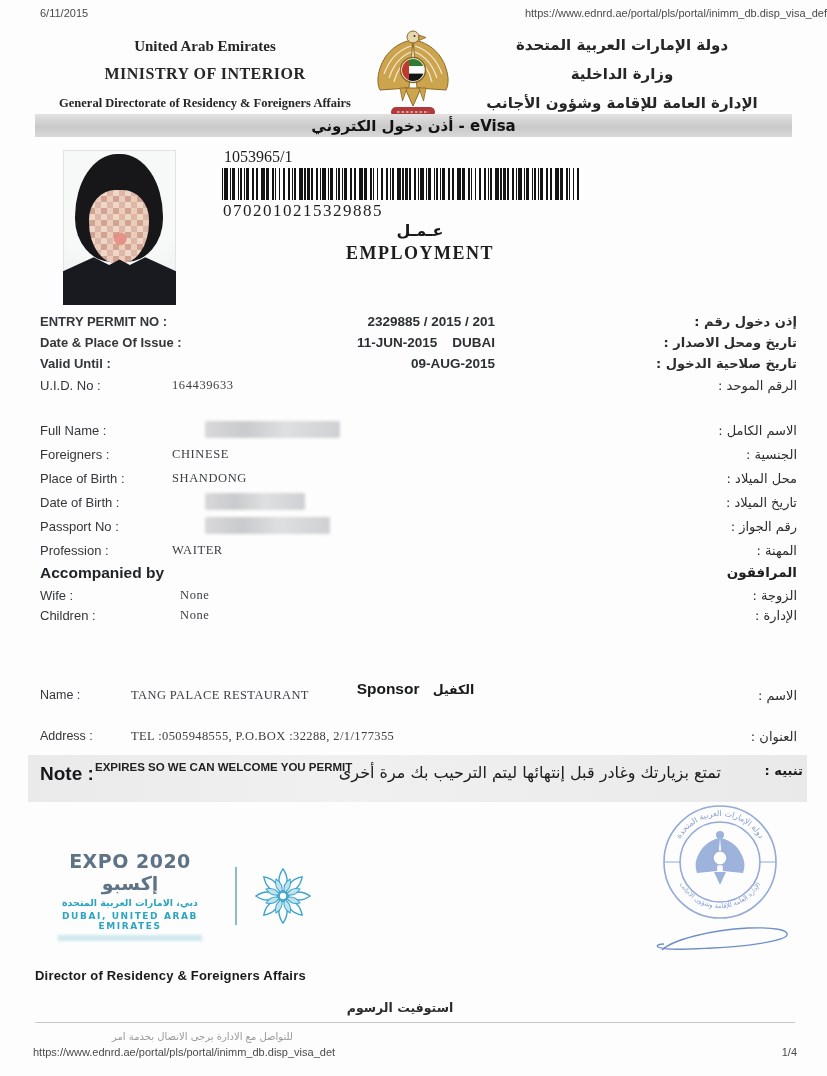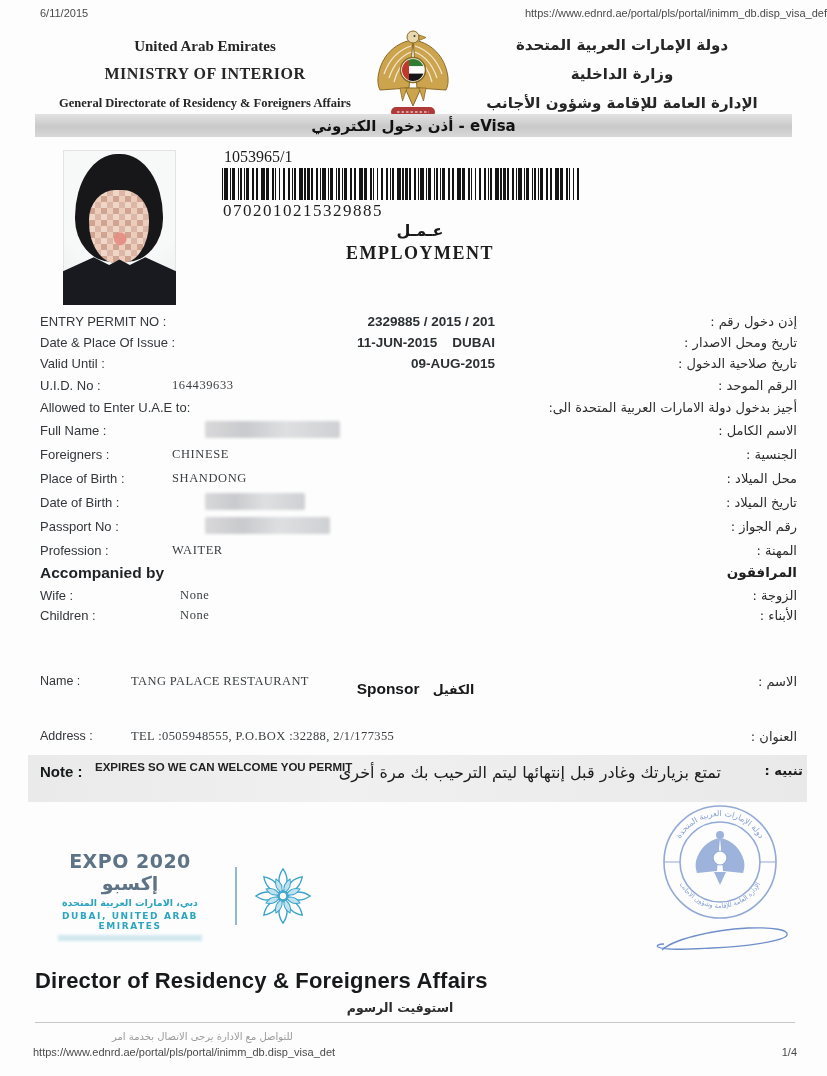--- a/index.html
+++ b/index.html
@@ -48,60 +48,60 @@
   
   .bc-num1 { position:absolute; left:224px; top:148px; font-family:"Liberation Serif", serif; font-size:16px; color:#1d1d1d; }
   .barcode { position:absolute; left:222px; top:168px; }
   .bc-num2 { position:absolute; left:223px; top:201px; font-family:"Liberation Serif", serif; font-size:17px; letter-spacing:1.5px; color:#1d1d1d; }
   .vtype-ar { position:absolute; left:310px; top:221px; width:220px; text-align:center; font-weight:bold; font-size:16px; color:#1a1a1a; }
   .vtype-en { position:absolute; left:280px; top:243px; width:280px; text-align:center; font-family:"Liberation Serif", serif; font-weight:bold; font-size:18px; letter-spacing:1.5px; color:#1d1d1d; }
 
   
   .row { position:absolute; left:0; right:0; height:20px; }
   .lbl { position:absolute; left:40px; font-size:13px; color:#33363a; }
-  .b { font-weight:normal; }
+  .b { font-weight:bold; }
   .valb { position:absolute; left:283px; width:212px; text-align:right; font-weight:bold; font-size:13.5px; color:#2c3033; white-space:pre; }
   .vals { position:absolute; left:172px; font-family:"Liberation Serif", serif; font-size:12.5px; letter-spacing:.6px; color:#3c4043; }
   .arl { position:absolute; right:30px; font-size:13px; color:#2c2c2c; }
   .redact { position:absolute; top:-2px; height:17px; border-radius:2px;
             background:linear-gradient(90deg,#d8d8da,#c9cacd 30%,#dedfe1 60%,#cfd0d3); filter:blur(1.5px); }
   .sec-head-en { position:absolute; left:40px; font-weight:bold; font-size:15.5px; color:#1f2326; }
   .sec-head-ar { position:absolute; right:30px; font-weight:bold; font-size:13.5px; color:#1f1f1f; }
 
   
   .sponsor-head { position:absolute; left:0; right:0; top:680px; text-align:center; }
   .sponsor-head .en { font-weight:bold; font-size:15.5px; color:#16181a; }
   .sponsor-head .arx { font-weight:bold; font-size:12.5px; color:#1a1a1a; margin-right:-4px; }
   .slbl { position:absolute; left:40px; font-size:12.5px; color:#33363a; }
   .sval { position:absolute; left:131px; font-family:"Liberation Serif", serif; font-size:12.5px; letter-spacing:.4px; color:#3c4043; }
 
   
   .noteband { position:absolute; left:28px; right:20px; top:755px; height:47px;
               background:linear-gradient(90deg,#eaeaea,#f0f0f0 40%,#e9e9e9); }
-  .note-lbl { position:absolute; left:12px; top:8px; font-weight:bold; font-size:15px; color:#16181a; }
+  .note-lbl { position:absolute; left:12px; top:8px; font-weight:bold; font-size:19px; color:#16181a; }
   .note-en { position:absolute; left:67px; top:6px; width:360px; font-weight:bold; font-size:11.5px; line-height:13.5px; color:#222; }
   .note-ar { position:absolute; right:86px; top:8px; font-weight:normal; font-size:16px; color:#1c1c1c; }
   .note-arlbl { position:absolute; right:4px; top:8px; font-weight:bold; font-size:13px; color:#1c1c1c; }
 
   
   .expo { position:absolute; left:40px; top:850px; display:flex; align-items:center; gap:15px; }
   .expo-txt { width:180px; text-align:center; font-family:"DejaVu Sans", sans-serif; }
   .expo-l1 { font-size:19px; font-weight:bold; color:#5e7486; letter-spacing:.5px; }
   .expo-l2 { font-size:9.5px; font-weight:bold; color:#2ba5c0; margin-top:3px; }
   .expo-l3 { font-size:9px; color:#2ba5c0; letter-spacing:1.6px; margin-top:3px; font-weight:bold; }
   .expo-l4 { height:6px; margin:4px 18px 0; background:#bfe0ea; filter:blur(1.5px); opacity:.75; }
   .expo-div { width:2px; height:58px; background:#8fb9cd; }
 
   
   .stamp { position:absolute; left:658px; top:800px; opacity:.92; }
   .sig { position:absolute; left:648px; top:920px; }
 
   
   .dir-ar { position:absolute; right:36px; top:956px; font-weight:bold; font-size:14.5px; color:#222; }
-  .dir-en { position:absolute; left:35px; top:968px; font-weight:bold; font-size:22px; color:#17191b; letter-spacing:.2px; }
+  .dir-en { position:absolute; left:35px; top:968px; font-weight:bold; font-size:13px; color:#17191b; letter-spacing:.2px; }
   .fees-ar { position:absolute; left:290px; top:1000px; width:220px; text-align:center; font-weight:bold; font-size:12.5px; color:#2c2c2c; }
   .rule { position:absolute; left:35px; right:32px; top:1022px; border-top:1.5px solid #c7c7c7; }
   .contact-ar { position:absolute; left:112px; top:1031px; font-size:10px; color:#9a9a9a; }
 </style>
 </head>
 <body>
 
 <div class="page">
 
   <div class="print-date">6/11/2015</div>
@@ -273,24 +273,20 @@
   <div class="row" style="top:356px">
     <span class="lbl b">Valid Until :</span>
     <span class="valb">09-AUG-2015</span>
     <span class="arl ar b">تاريخ صلاحية الدخول :</span>
   </div>
   <div class="row" style="top:378px">
     <span class="lbl">U.I.D. No :</span>
     <span class="vals">164439633</span>
     <span class="arl ar">الرقم الموحد :</span>
   </div>
-  <div class="row" style="top:400px">
-    <span class="lbl">Allowed to Enter U.A.E to:</span>
-    <span class="arl ar">أجيز بدخول دولة الامارات العربية المتحدة الى:</span>
-  </div>
   <div class="row" style="top:423px">
     <span class="lbl">Full Name :</span>
     <span class="redact" style="left:205px;width:135px"></span>
     <span class="arl ar">الاسم الكامل :</span>
   </div>
   <div class="row" style="top:447px">
     <span class="lbl">Foreigners :</span>
     <span class="vals">CHINESE</span>
     <span class="arl ar">الجنسية :</span>
   </div>
@@ -320,28 +316,28 @@
     <span class="sec-head-ar ar">المرافقون</span>
   </div>
   <div class="row" style="top:588px">
     <span class="lbl">Wife :</span>
     <span class="vals" style="left:180px">None</span>
     <span class="arl ar">الزوجة :</span>
   </div>
   <div class="row" style="top:608px">
     <span class="lbl">Children :</span>
     <span class="vals" style="left:180px">None</span>
-    <span class="arl ar">الأبناء :</span>
+    <span class="arl ar">الإدارة :</span>
   </div>
 
   <div class="sponsor-head">
     <span class="en">Sponsor</span>&nbsp;&nbsp;
     <span class="arx ar">الكفيل</span>
   </div>
-  <div class="row" style="top:674px">
+  <div class="row" style="top:688px">
     <span class="slbl">Name :</span>
     <span class="sval">TANG PALACE RESTAURANT</span>
     <span class="arl ar">الاسم :</span>
   </div>
   <div class="row" style="top:729px">
     <span class="slbl">Address :</span>
     <span class="sval">TEL :0505948555, P.O.BOX :32288, 2/1/177355</span>
     <span class="arl ar">العنوان :</span>
   </div>
 

